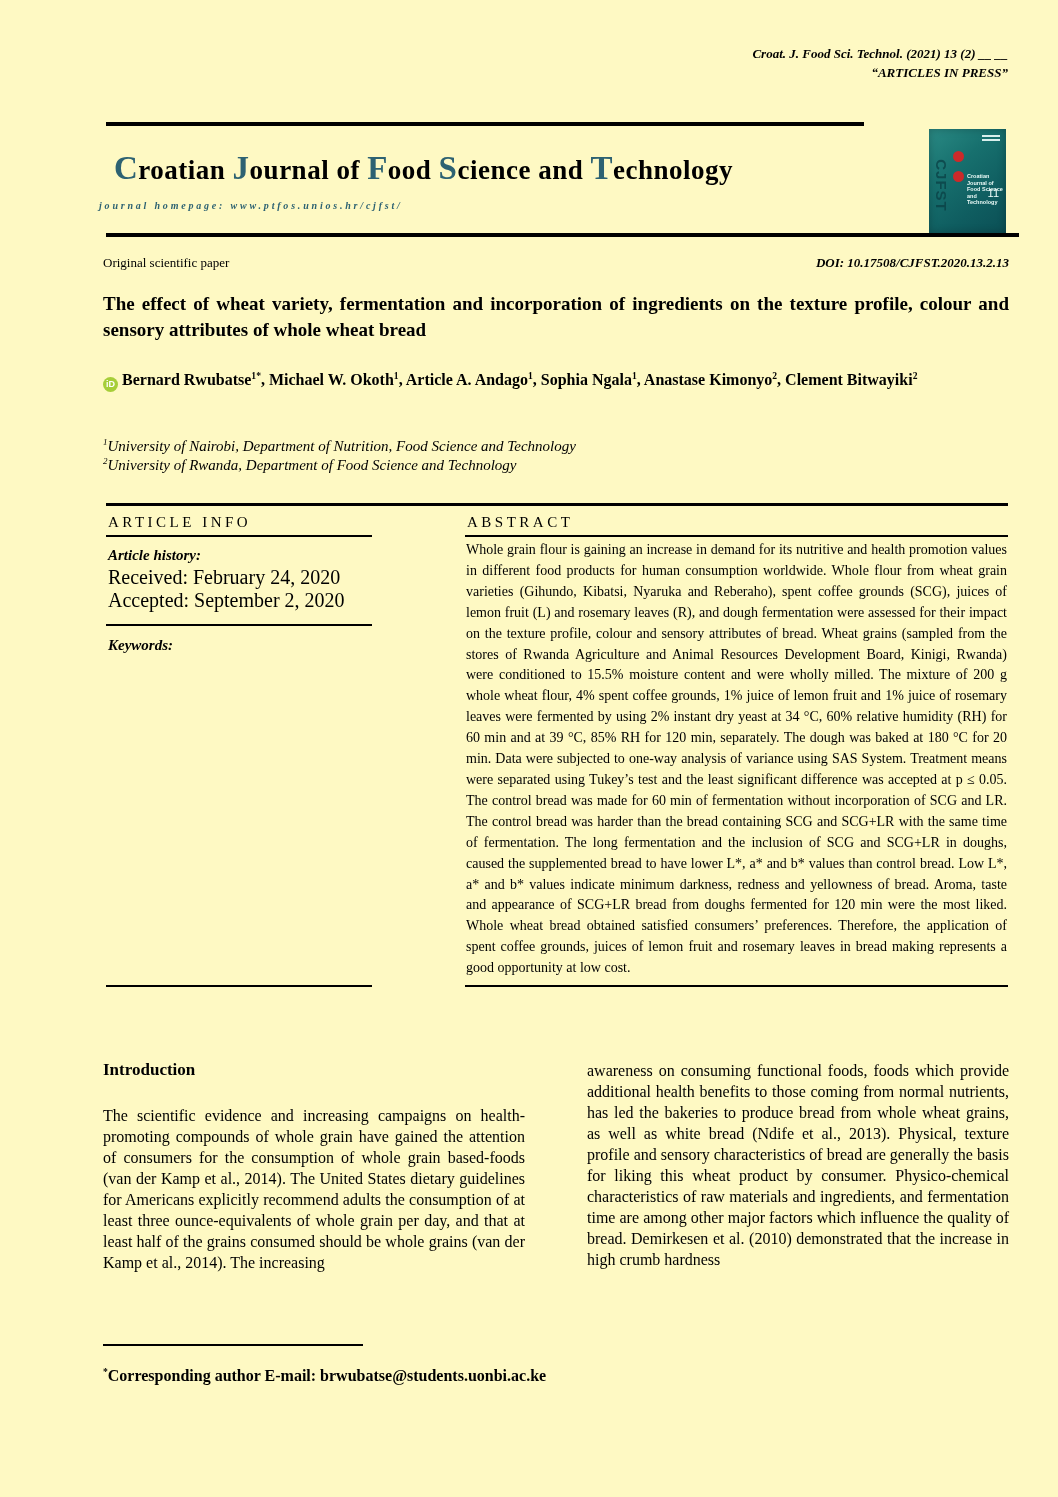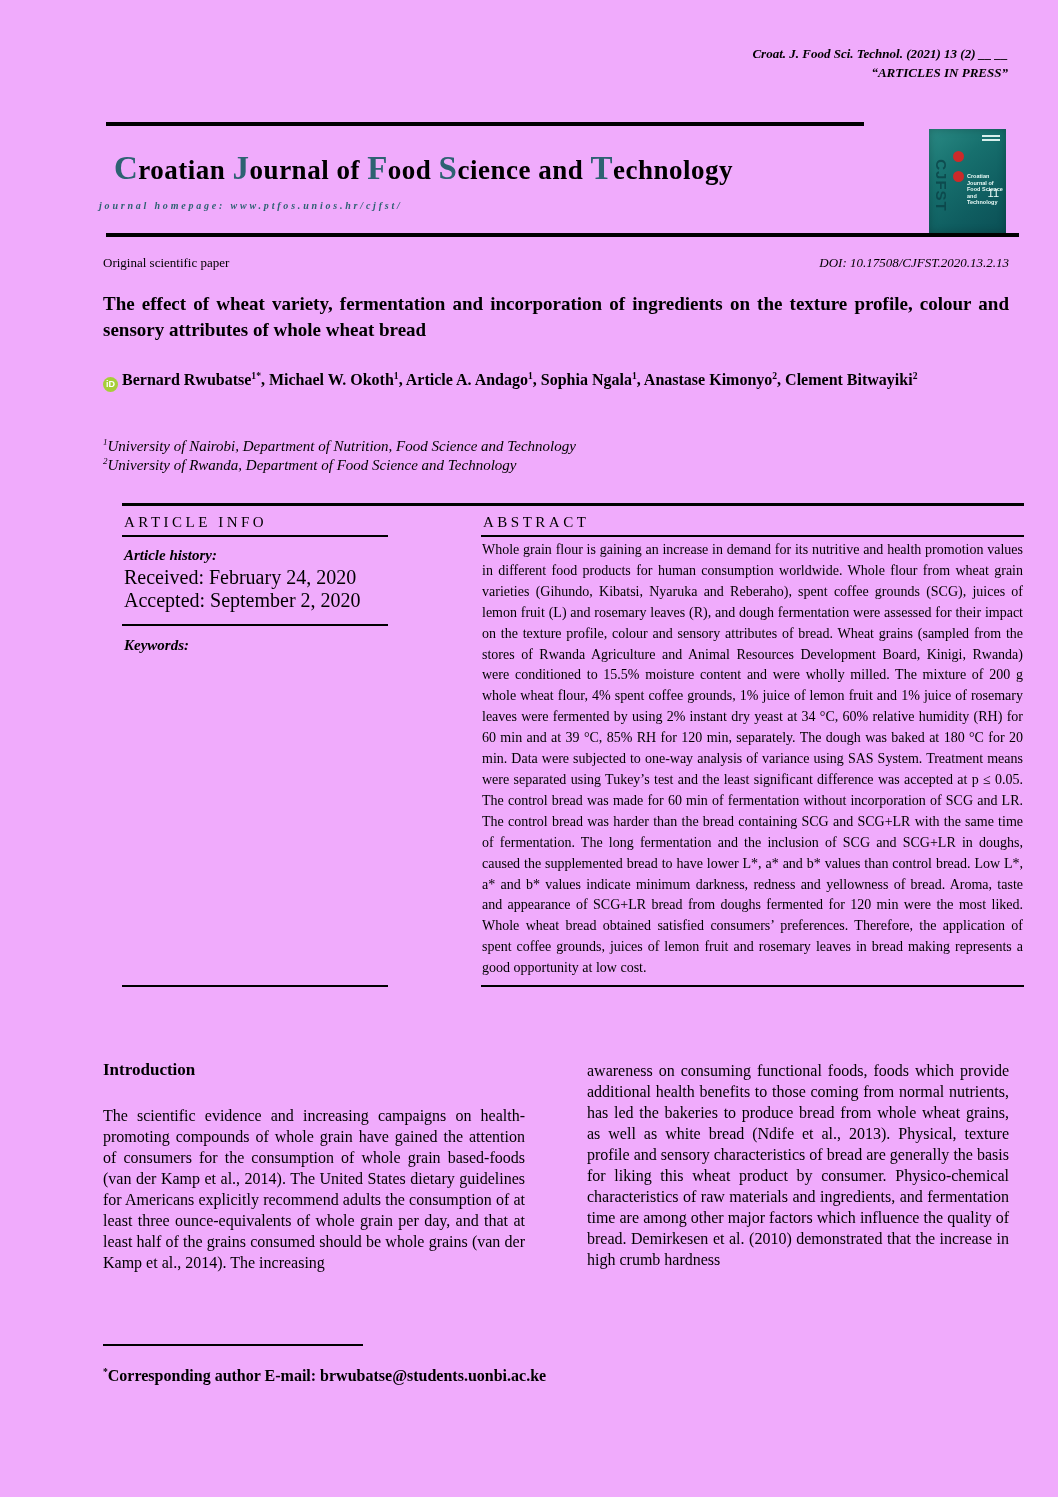--- a/index.html
+++ b/index.html
@@ -1,19 +1,19 @@
 <!DOCTYPE html>
 <html><head>
 <meta charset="utf-8">
 <style>
   * { margin:0; padding:0; box-sizing:border-box; }
   html,body { background:#888; }
   .page {
     position:relative; width:1058px; height:1497px; margin:0 auto;
-    background:#f0abfc; overflow:hidden;
+    background:#fef9c3; overflow:hidden;
     font-family:"Liberation Serif","DejaVu Serif",serif; color:#000;
   }
   sup { font-size:0.6em; vertical-align:super; line-height:0; }
 
   
   .citation { position:absolute; top:44px; right:50px; text-align:right; font-size:13px; line-height:19px; }
   .citation .line1 { font-style:italic; font-weight:bold; }
   .citation .line2 { font-style:italic; font-weight:bold; }
 
   
@@ -32,32 +32,32 @@
   .logo .spine { position:absolute; left:-14px; top:48px; transform:rotate(90deg); transform-origin:center;
                  font-family:"Liberation Sans",sans-serif; font-weight:bold; font-size:15px; color:#0a3f44; opacity:.75; letter-spacing:1px; }
   .logo .cover-lines { position:absolute; left:38px; top:44px; font-family:"Liberation Sans",sans-serif;
                        font-size:5.5px; line-height:6.5px; color:#eafaf7; font-weight:bold; }
   .logo .issue { position:absolute; right:7px; top:58px; color:#f2fffd; font-family:"Liberation Sans",sans-serif; font-weight:normal; font-size:11px; }
   .logo .topmark { position:absolute; right:6px; top:6px; width:18px; height:2px; background:#d9efec; box-shadow:0 4px 0 #d9efec; }
 
   
   .meta-row { position:absolute; top:255px; left:103px; width:906px; display:flex; justify-content:space-between; font-size:13px; }
   .paper-type { }
-  .doi { font-style:italic; font-weight:normal; }
+  .doi { font-style:italic; font-weight:bold; }
 
   
   .article-title { position:absolute; top:291px; left:103px; width:906px; font-weight:bold; font-size:19px; line-height:26px; text-align:justify; }
   .authors { position:absolute; top:369px; left:103px; width:906px; font-weight:bold; font-size:16px; line-height:22px; text-align:justify; }
   .orcid { display:inline-block; width:15px; height:15px; border-radius:50%; background:#a6ce39; color:#fff;
            font-family:"Liberation Sans",sans-serif; font-size:9px; font-weight:bold; text-align:center; line-height:15px;
            margin-right:4px; vertical-align:-2px; }
   .affiliations { position:absolute; top:437px; left:103px; font-style:italic; font-size:15px; line-height:19px; }
 
   
-  .info-section { position:absolute; top:503px; left:122px; width:902px; border-top:3px solid #000;
+  .info-section { position:absolute; top:503px; left:106px; width:902px; border-top:3px solid #000;
                   display:grid; grid-template-columns:266px 543px; column-gap:93px; align-items:stretch; }
   .col { border-bottom:2px solid #000; padding-top:5px; }
   .col-header { font-size:15px; letter-spacing:3.5px; padding:3px 0 4px 2px; border-bottom:2px solid #000; }
   .history-block { padding:7px 0 12px 2px; border-bottom:2px solid #000; }
   .history-label { font-weight:bold; font-style:italic; font-size:15px; line-height:22px; }
   .history-line { font-size:20px; line-height:23px; }
   .keywords-block { padding:8px 0 0 2px; }
   .keywords-label { font-weight:bold; font-style:italic; font-size:15px; line-height:22px; }
   .keyword-list div { font-size:15px; line-height:23px; }
   .abstract-text { font-size:14px; line-height:20.9px; text-align:justify; padding:3px 1px 6px 1px; }

